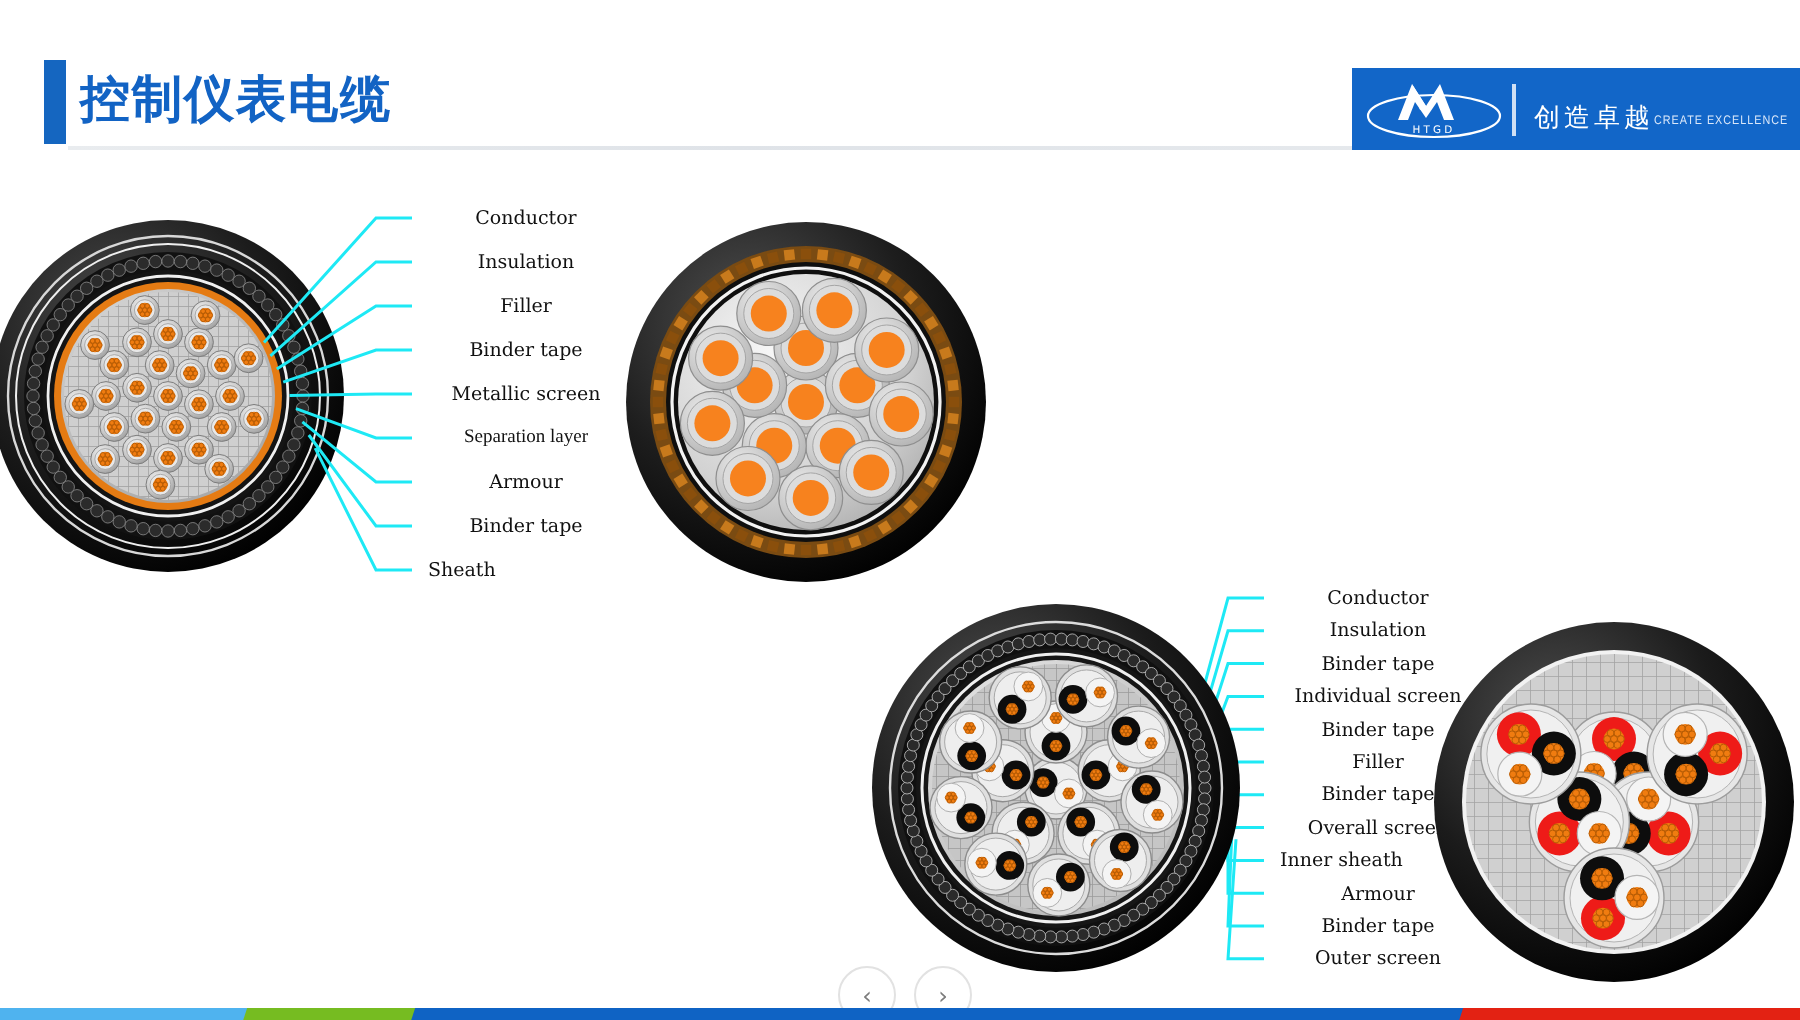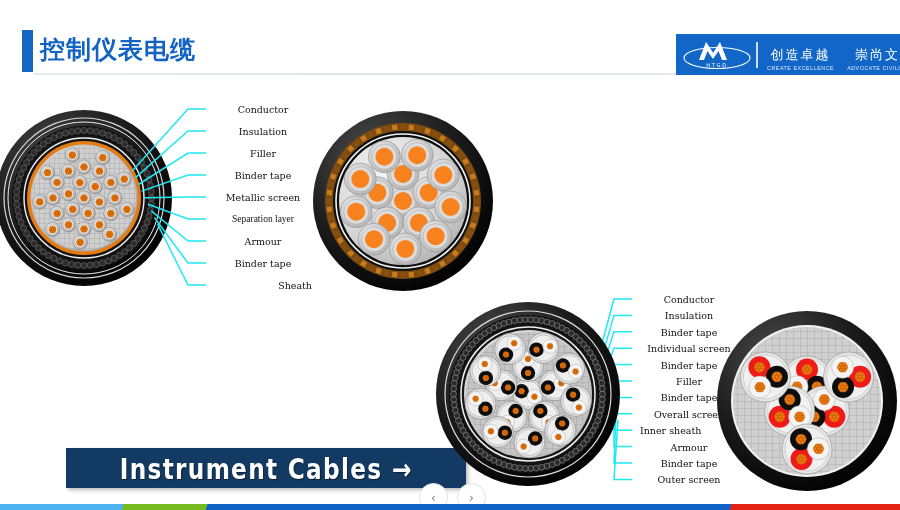--- a/index.html
+++ b/index.html
@@ -18,21 +18,21 @@
   .hdr-rule{position:absolute;left:34px;top:57px;width:836px;height:2px;
             background:linear-gradient(to right,#e9ecef,#dfe3e8 40%,#e9ecef);}
 
   
   .brand{position:absolute;left:676px;top:18px;width:224px;height:41px;background:#1266c8;
          display:flex;align-items:center;}
   .brand-logo{width:78px;height:38px;position:relative;flex:0 0 auto;}
   .brand-logo svg{position:absolute;left:6px;top:2px;}
   .brand-sep{width:2px;height:26px;background:#cfe0f5;margin:0 9px 0 2px;flex:0 0 auto;}
   .brand-txt{display:flex;gap:13px;}
-  .brand-col{display:flex;flex-direction:column;align-items:center;margin-top:10px;}
+  .brand-col{display:flex;flex-direction:row;align-items:center;margin-top:10px;}
   .brand-cn{font-size:13px;color:#ffffff;letter-spacing:2px;line-height:15px;
             font-family:"DejaVu Sans","Liberation Sans",sans-serif;white-space:nowrap;}
   .brand-en{font-size:5.4px;color:#dbe8fa;letter-spacing:.5px;line-height:8px;
             transform:scale(1,1.15);white-space:nowrap;margin-top:2px;}
 
   
   .banner{position:absolute;background:#123a63;display:flex;align-items:center;justify-content:center;
           box-shadow:2px 2px 4px rgba(0,0,0,.28);}
   .banner span{font-family:"DejaVu Sans","Liberation Sans",sans-serif;
                font-weight:bold;font-size:27px;color:#ffffff;letter-spacing:1.5px;
@@ -84,23 +84,20 @@
         <div class="brand-cn">创造卓越</div>
         <div class="brand-en">CREATE EXCELLENCE</div>
       </div>
       <div class="brand-col">
         <div class="brand-cn">崇尚文明</div>
         <div class="brand-en">ADVOCATE CIVILIZATION</div>
       </div>
     </div>
   </div>
 
-  <div class="banner" id="banner-instrument">
-    <span>Instrument Cables →</span>
-  </div>
 
   <div class="cable" style="left:-6px;top:78px;">
     <svg width="196" height="204" viewBox="0 0 196 204">
       <defs>
         <radialGradient id="coreG1" cx="38%" cy="32%" r="72%">
           <stop offset="0%" stop-color="#f0f0f0"></stop>
             <stop offset="62%" stop-color="#c9c9c9"></stop>
           <stop offset="100%" stop-color="#9d9d9d"></stop>
         </radialGradient>
         <radialGradient id="sheathG1" cx="35%" cy="28%" r="78%">
@@ -512,21 +509,21 @@
     </svg>
   <div class="labels" id="labels1" style="left:214px;top:88px;width:100px;height:200px;">
       <div class="lbl" style="top: 0px; width: 98px; text-align: center;">Conductor</div>
       <div class="lbl" style="top: 22px; width: 98px; text-align: center;">Insulation</div>
       <div class="lbl" style="top: 44px; width: 98px; text-align: center;">Filler</div>
       <div class="lbl" style="top: 66px; width: 98px; text-align: center;">Binder tape</div>
       <div class="lbl" style="top: 88px; width: 98px; text-align: center;">Metallic screen</div>
       <div class="lbl" style="top: 110px; width: 98px; text-align: center; font-family: Liberation Serif, serif;">Separation layer</div>
       <div class="lbl" style="top: 132px; width: 98px; text-align: center;">Armour</div>
       <div class="lbl" style="top: 154px; width: 98px; text-align: center;">Binder tape</div>
-      <div class="lbl" style="top: 176px; width: 98px; text-align: right;">Sheath</div>
+      <div class="lbl" style="top: 176px; width: 98px; text-align: left;">Sheath</div>
     </div>
 
   <div class="cable" style="left:310px;top:92px;">
     <svg width="186" height="186" viewBox="0 0 186 186">
       <defs>
         <radialGradient id="sheathG2" cx="34%" cy="27%" r="80%">
           <stop offset="0%" stop-color="#4f4f4f"></stop>
             <stop offset="55%" stop-color="#1d1d1d"></stop>
           <stop offset="100%" stop-color="#000"></stop>
         </radialGradient>

